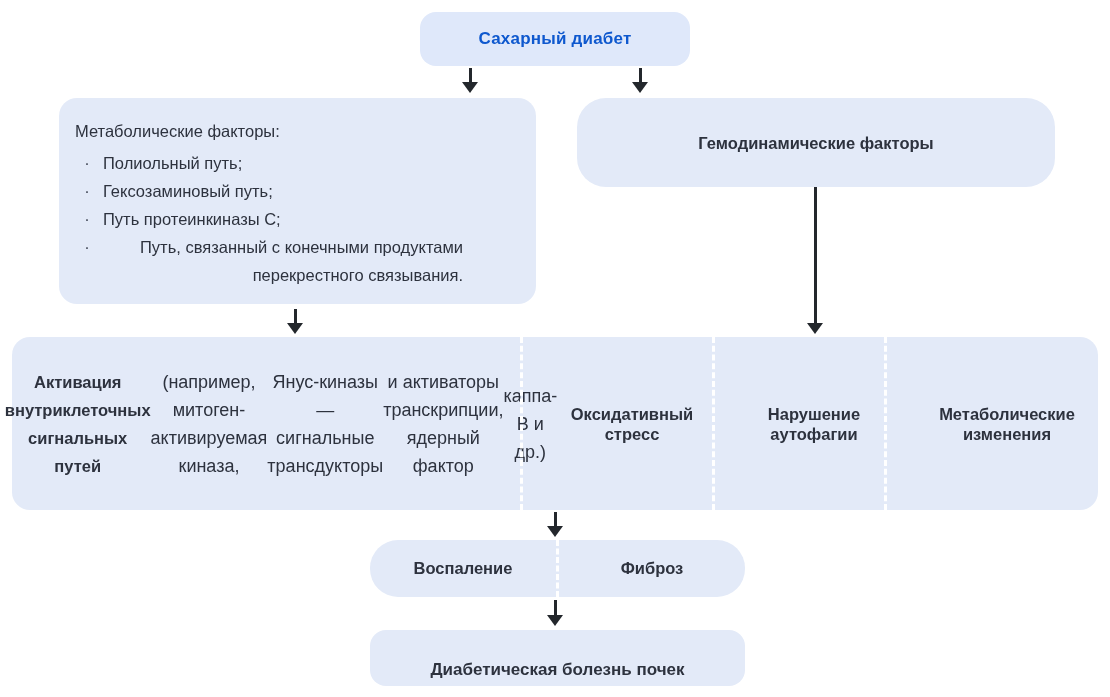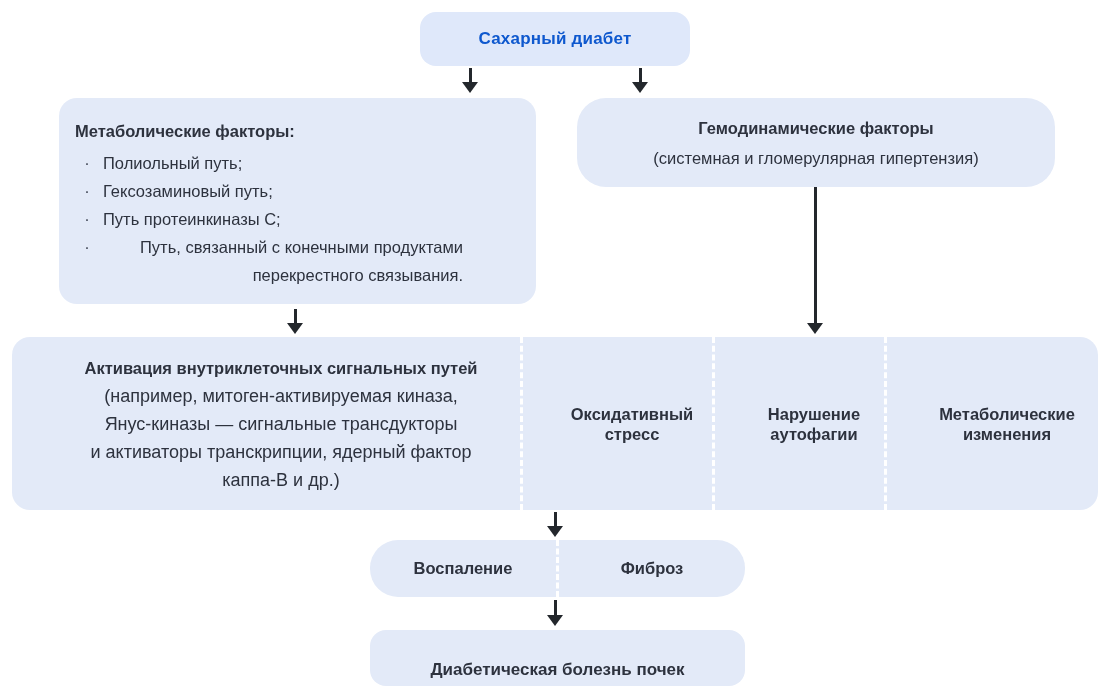--- a/index.html
+++ b/index.html
@@ -22,34 +22,34 @@
     border-radius:18px;
   }
   .center-col{display:flex;flex-direction:column;align-items:center;justify-content:center;text-align:center;border-radius:29px;}
 
   
   .node-root{left:420px;top:12px;width:270px;height:54px;border-radius:16px;background:var(--root-box-bg);}
   .node-root .label{color:var(--accent-blue);font-weight:700;font-size:17px;letter-spacing:.2px;}
 
   
   .node-metabolic{left:59px;top:98px;width:477px;height:206px;padding:19px 18px 0 16px;}
-  .node-metabolic .title{font-weight:700;font-size:16.5px;line-height:28px;margin-bottom:4px;}
+  .node-metabolic .title{font-weight:400;font-size:16.5px;line-height:28px;margin-bottom:4px;}
   .bullet-list{list-style:none;margin-left:8px;}
   .bullet-item{display:flex;gap:12px;font-size:16.5px;line-height:28px;}
   .bullet-item .dot{width:8px;text-align:center;color:#434958;flex:none;}
   .bullet-item .txt{max-width:360px;text-align:right;}
 
   
   .node-hemodynamic{left:577px;top:98px;width:478px;height:89px;}
   .node-hemodynamic .title{font-weight:700;font-size:16.5px;line-height:30px;}
   .node-hemodynamic .subtitle{font-size:16.5px;line-height:30px;}
 
   
   .band{left:12px;top:337px;width:1086px;height:173px;}
-  .band-section{position:absolute;top:0;bottom:0;display:flex;flex-direction:column;align-items:center;justify-content:center;text-align:center;padding-left:30px;}
+  .band-section{position:absolute;top:0;bottom:0;display:flex;flex-direction:row;align-items:center;justify-content:center;text-align:center;padding-left:30px;}
   .sec-signaling{left:0;width:508px;}
   .sec-signaling .title{font-weight:700;font-size:16.5px;line-height:28px;}
   .sec-signaling .desc-line{font-size:18px;line-height:28px;}
   .sec-oxidative{left:510px;width:190px;}
   .sec-autophagy{left:702px;width:170px;}
   .sec-epigenetic{left:874px;width:212px;}
   .band-label{font-weight:700;font-size:16.5px;line-height:20px;max-width:155px;}
   .v-divider{position:absolute;top:0;bottom:0;width:0;border-left:3px dashed var(--divider-white);}
   .div-1{left:508px;}
   .div-2{left:700px;}
@@ -110,21 +110,20 @@
       </li>
       <li class="bullet-item">
         <span class="dot">·</span>
         <span class="txt">Путь, связанный с конечными продуктами перекрестного связывания.</span>
       </li>
     </ul>
   </div>
 
   <div class="node node-hemodynamic center-col">
     <div class="title">Гемодинамические факторы</div>
-    <div class="subtitle">(системная и гломерулярная гипертензия)</div>
   </div>
 
   <div class="arrow arrow-a3">
       <div class="stem"></div>
       <div class="head"></div>
     </div>
   <div class="arrow arrow-a4">
       <div class="stem"></div>
       <div class="head"></div>
     </div>

